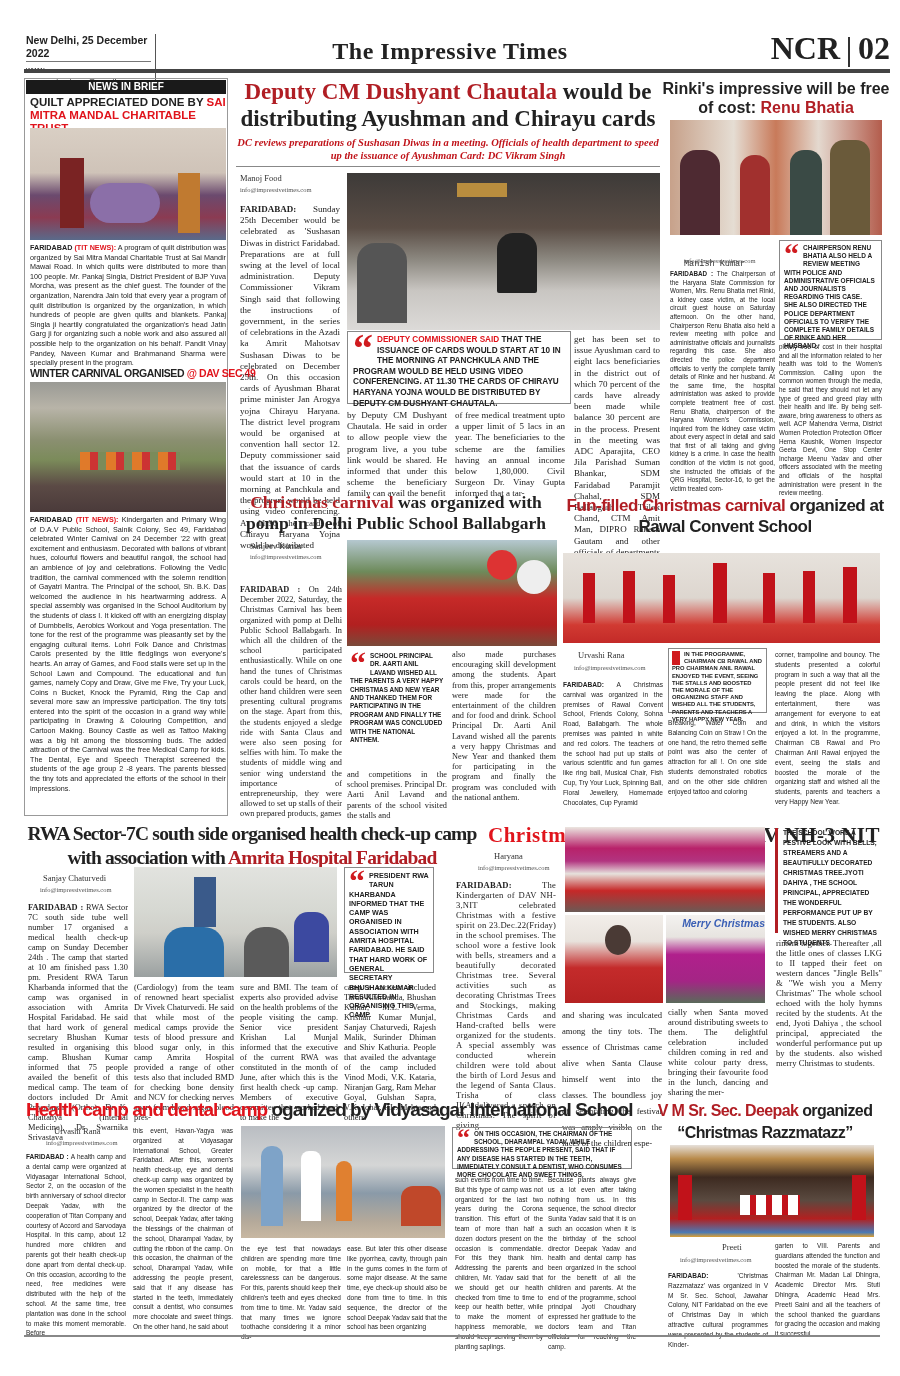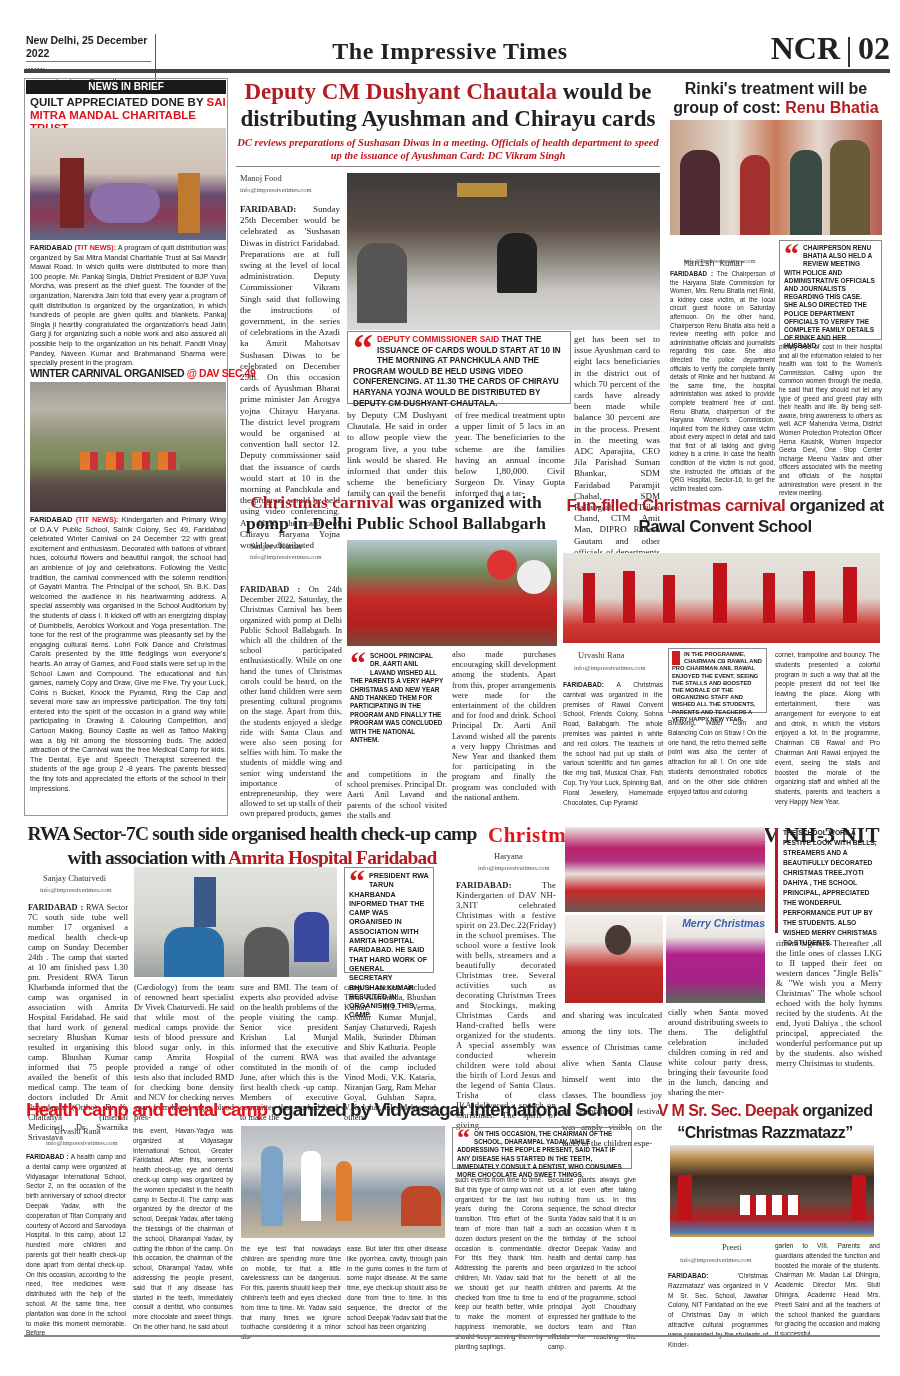--- a/index.html
+++ b/index.html
@@ -85,21 +85,21 @@
   <div style="position:absolute;left:10px;top:70px;width:50px;height:80px;background:#555;border-radius:18px 18px 0 0;"></div>
 </div>
 <div class="quote" style="left:347px;top:331px;width:224px;height:73px;font-size:8.2px;line-height:10.6px;padding:3px 5px;">
   <span class="qmark">“</span><span class="brightred">DEPUTY COMMISSIONER SAID</span><span> THAT THE ISSUANCE OF CARDS WOULD START AT 10 IN THE MORNING AT PANCHKULA AND THE PROGRAM WOULD BE HELD USING VIDEO CONFERENCING. AT 11.30 THE CARDS OF CHIRAYU HARYANA YOJNA WOULD BE DISTRIBUTED BY DEPUTY CM DUSHYANT CHAUTALA.</span>
 </div>
 <div class="abs body" style="left:347px;top:410px;width:100px;">by Deputy CM Dushyant Chautala. He said in order to allow people view the program live, a you tube link would be shared. He informed that under this scheme the beneficiary family can avail the benefit</div>
 <div class="abs body" style="left:455px;top:410px;width:110px;">of free medical treatment upto a upper limit of 5 lacs in an year. The beneficiaries to the scheme are the families having an annual income below 1,80,000. Civil Surgeon Dr. Vinay Gupta informed that a tar-</div>
 <div class="abs body" style="left:574px;top:334px;width:86px;">get has been set to issue Ayushman card to eight lacs beneficiaries in the district out of which 70 percent of the cards have already been made while balance 30 percent are in the process. Present in the meeting was ADC Aparajita, CEO Jila Parishad Suman Bhankar, SDM Faridabad Paramjit Chahal, SDM Ballabgarh Trilok Chand, CTM Amit Man, DIPRO Rakesh Gautam and other officials of departments concerned.</div>
 
 <div class="head sans" style="left:662px;top:79px;width:228px;font-size:16px;line-height:19px;">
-  <span>Rinki's treatment will be group of cost: </span><span class="red">Renu Bhatia</span>
+  <span>Rinki's impressive will be free of cost: </span><span class="red">Renu Bhatia</span>
 </div>
 <div class="photo" style="left:670px;top:120px;width:212px;height:115px;background:linear-gradient(90deg,#c7a18a 0%,#e5ddd3 30%,#c87a5a 50%,#e4d9cf 70%,#b35c4c 100%);">
   <div style="position:absolute;left:10px;top:30px;width:40px;height:85px;background:#4e2a32;border-radius:16px 16px 0 0;"></div>
   <div style="position:absolute;left:70px;top:35px;width:30px;height:80px;background:#a1302e;border-radius:14px 14px 0 0;"></div>
   <div style="position:absolute;left:120px;top:30px;width:32px;height:85px;background:#3a4a45;border-radius:14px 14px 0 0;"></div>
   <div style="position:absolute;left:160px;top:20px;width:40px;height:95px;background:#6a5a3a;border-radius:14px 14px 0 0;"></div>
 </div>
 <div class="abs byline" style="left:684px;top:259px;font-family:Liberation Mono, monospace;">Manish Kumar</div>
 <div class="abs email" style="left:684px;top:257px;">info@impressivetimes.com</div>
 <div class="quote cond" style="left:779px;top:240px;width:103px;height:100px;font-size:6.5px;line-height:8.2px;padding:3px 4px;">

